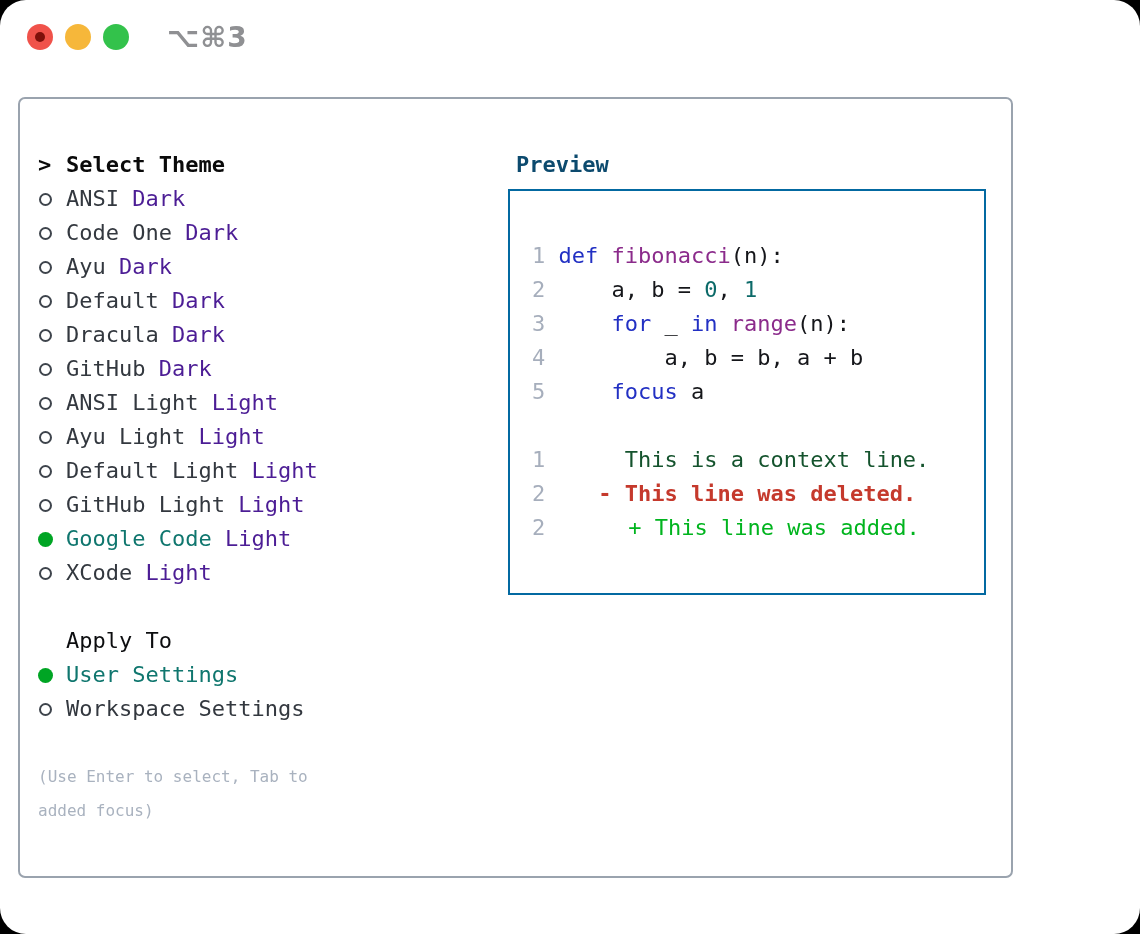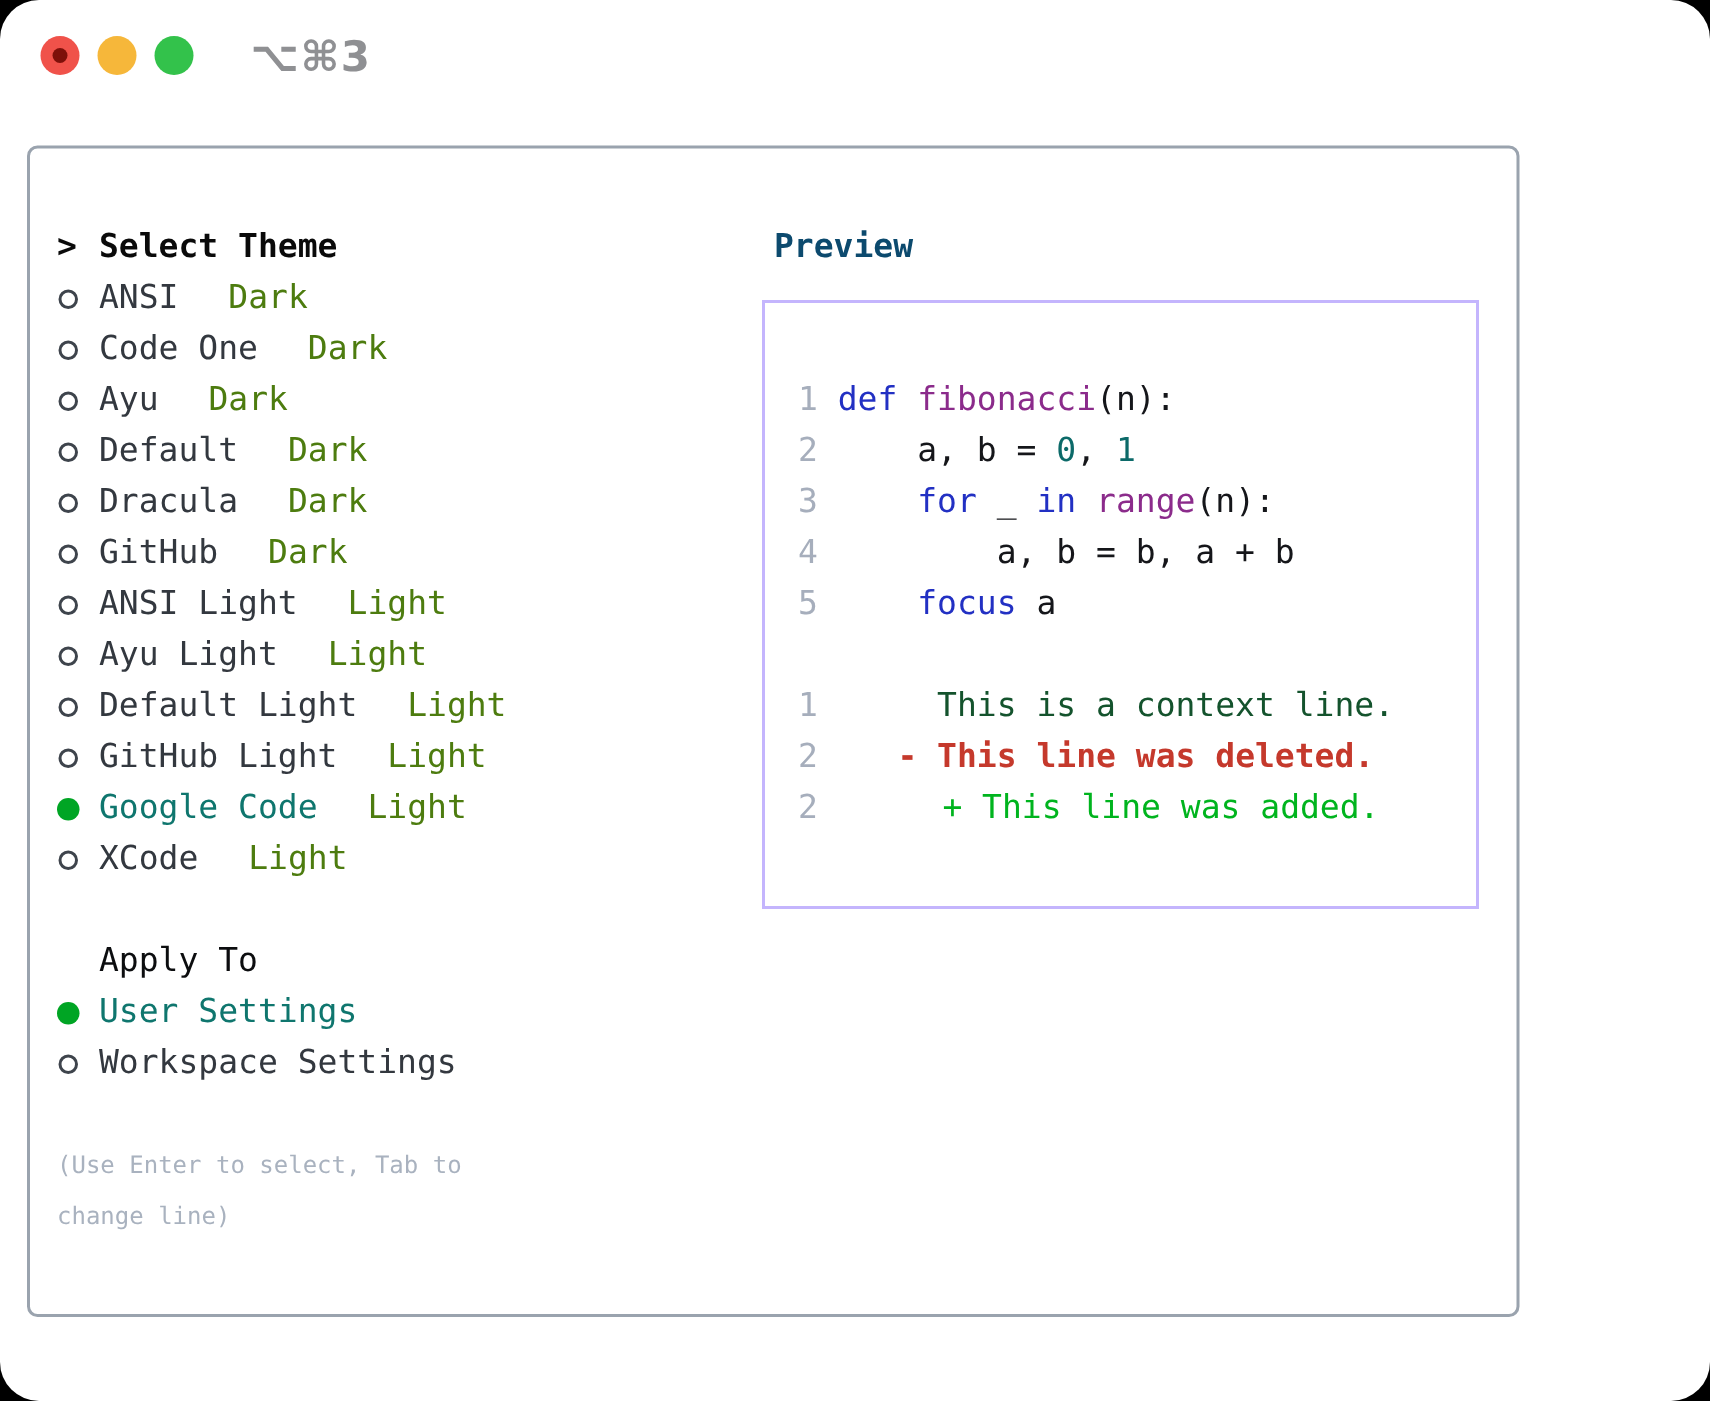--- a/index.html
+++ b/index.html
@@ -34,31 +34,31 @@
   .marker { display:inline-flex; width:28px; align-items:center; justify-content:flex-start; flex:none; }
   .radio {
     width:13px; height:13px; border:2px solid #3e444c; border-radius:50%;
     margin-left:1px;
   }
   .radio.sel { width:15px; height:15px; border:none; background:#00a524; margin-left:0; }
   .cursor { font-weight:bold; color:#0a0a0a; font-size:22px; }
   .hdr { font-weight:bold; color:#0a0a0a; }
   .theme-name { color:#33383f; }
   .theme-name.sel { color:#0f766e; }
-  .variant { color:#4d7c0f;margin-left:20px; }
+  .variant { color:#4c1d95; }
   .apply-hdr { color:#0c0d0f; }
   .hint-line { color:#a9b2bf; height:34px; line-height:34px; font-size:16px; white-space:pre; }
   
   .preview-hdr {
     position:absolute; left:496px; top:49px; height:34px; line-height:34px;
     font-size:22px; font-weight:bold; color:#0c4a6e;
   }
   .preview-box {
-    position:absolute; left:488px; top:101px; width:478px; height:406px;
-    border:2px solid #c4b5fd; background:#fff;
+    position:absolute; left:488px; top:90px; width:478px; height:406px;
+    border:2px solid #0369a1; background:#fff;
   }
   .code { position:absolute; left:22px; top:48px; }
   .code-line { height:34px; line-height:34px; font-size:22px; white-space:pre; }
   .diff-block { margin-top:34px; }
   .lineno { color:#a6aebc; }
   .c-pl  { color:#15161a; }
   .c-kw  { color:#2230c3; }
   .c-fn  { color:#8b2b8b; }
   .c-num { color:#0c6a69; }
   .c-ctx { color:#14532d; }
@@ -100,21 +100,21 @@
       <div class="row"></div>
       <div class="row">
         <span class="marker"></span><span class="apply-hdr">Apply To</span>
       </div>
       <div id="apply-options">
           <div class="row"><span class="marker"><span class="radio sel"></span></span><span class="theme-name sel">User Settings</span></div>
           <div class="row"><span class="marker"><span class="radio"></span></span><span class="theme-name">Workspace Settings</span></div>
         </div>
       <div class="row"></div>
       <div class="hint-line">(Use Enter to select, Tab to</div>
-      <div class="hint-line">change line)</div>
+      <div class="hint-line">added focus)</div>
     </div>
 
     <div class="preview-hdr">Preview</div>
     <div class="preview-box">
       <div class="code">
         <div id="code-lines">
             <div class="code-line"><span class="lineno">1 </span><span class="c-kw">def</span><span class="c-pl"> </span><span class="c-fn">fibonacci</span><span class="c-pl">(n):</span></div>
             <div class="code-line"><span class="lineno">2 </span><span class="c-pl">    a, b = </span><span class="c-num">0</span><span class="c-pl">, </span><span class="c-num">1</span></div>
             <div class="code-line"><span class="lineno">3 </span><span class="c-pl">    </span><span class="c-kw">for</span><span class="c-pl"> _ </span><span class="c-kw">in</span><span class="c-pl"> </span><span class="c-fn">range</span><span class="c-pl">(n):</span></div>
             <div class="code-line"><span class="lineno">4 </span><span class="c-pl">        a, b = b, a + b</span></div>

